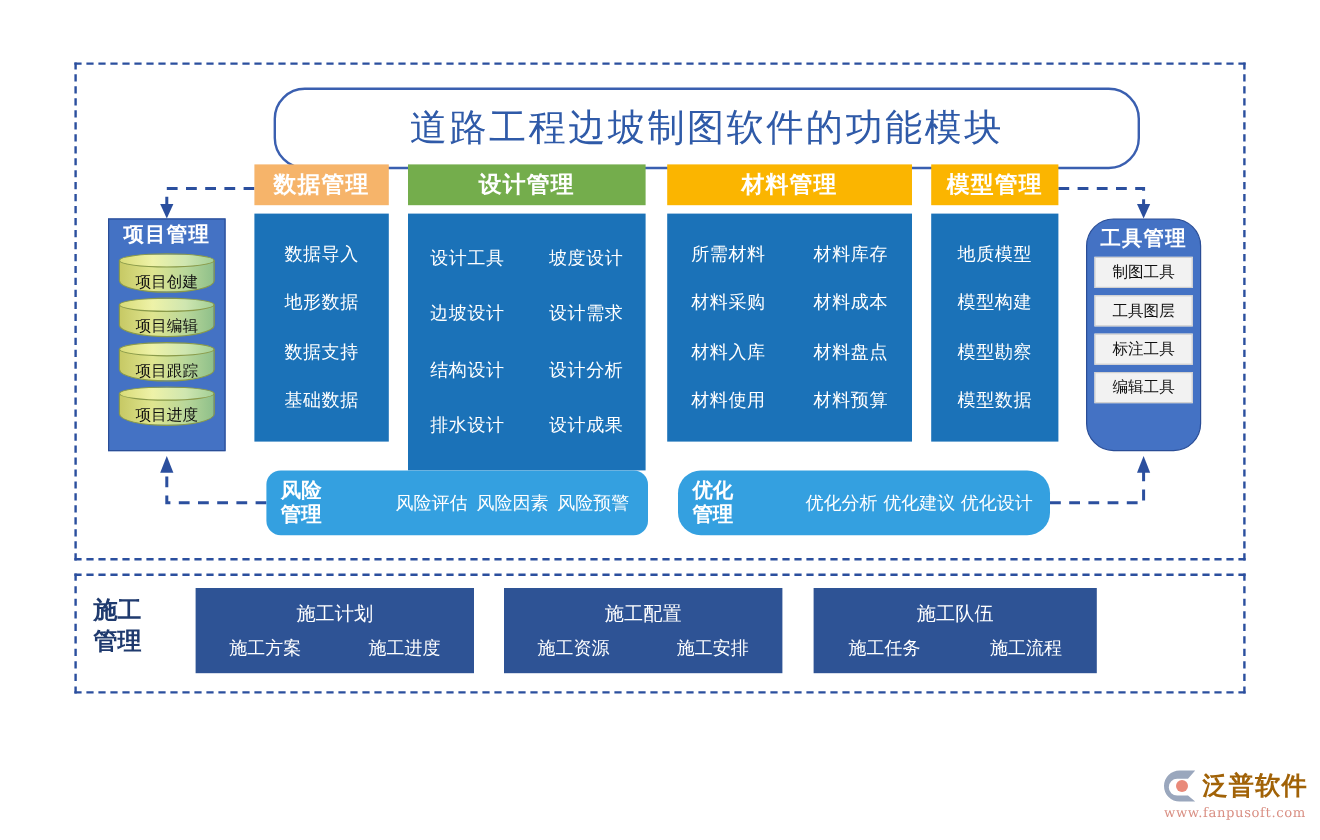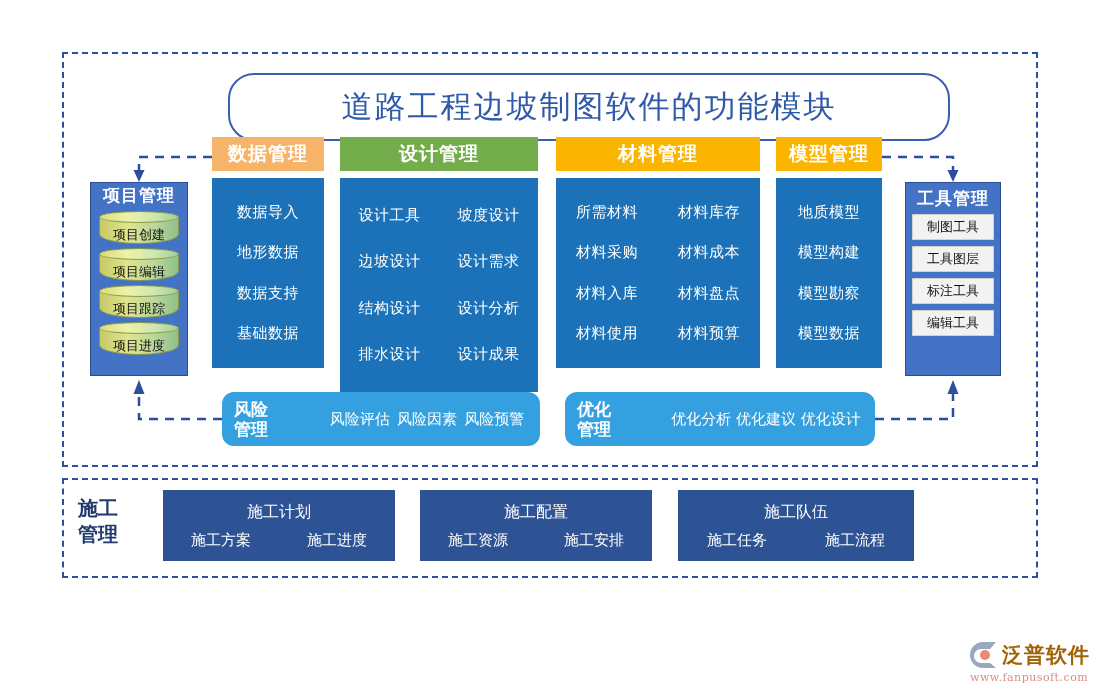--- a/index.html
+++ b/index.html
@@ -66,21 +66,21 @@
   .single .col-item{width:100%;}
   .dual .col-item{flex:1;}
 
   
   .side-panel{
     position:absolute;background:#4472c4;box-sizing:border-box;
     display:flex;flex-direction:column;align-items:center;
     border:1px solid #2a4d96;
   }
   #panel-project{left:90px;top:182px;width:98px;height:194px;padding-top:1px;}
-  #panel-tool{left:905px;top:182px;width:96px;height:194px;padding-top:4px;}
+  #panel-tool{left:905px;top:182px;width:96px;height:194px;padding-top:4px;border-radius:23px;}
   .side-title{
     color:#ffffff;font-size:17px;font-weight:bold;
     font-family:"DejaVu Serif","Liberation Serif",serif;
     margin-bottom:4px;letter-spacing:1px;white-space:nowrap;
   }
   
   .cyl-list{display:flex;flex-direction:column;gap:2px;align-items:center;}
   .cyl{
     position:relative;width:80px;height:35px;
     display:flex;align-items:flex-end;justify-content:center;
@@ -108,21 +108,21 @@
     display:flex;align-items:center;justify-content:center;
     color:#111111;font-size:13px;white-space:nowrap;box-sizing:border-box;
   }
 
   
   .pill{
     position:absolute;background:#34a0e0;border-radius:12px;
     display:flex;align-items:center;box-sizing:border-box;padding:0 12px;gap:48px;
   }
   #pill-risk{left:222px;top:392px;width:318px;height:54px;}
-  #pill-opt{left:565px;top:392px;width:310px;height:54px;}
+  #pill-opt{left:565px;top:392px;width:310px;height:54px;border-radius:19px;}
   .pill-title{
     color:#ffffff;font-size:17px;font-weight:bold;line-height:20px;
     font-family:"DejaVu Serif","Liberation Serif",serif;
     margin-right:10px;white-space:nowrap;
   }
   .pill-items{display:flex;flex:1;justify-content:space-around;align-items:center;}
   .pill-item{color:#ffffff;font-size:15px;white-space:nowrap;}
 
   
   #constr-label{

